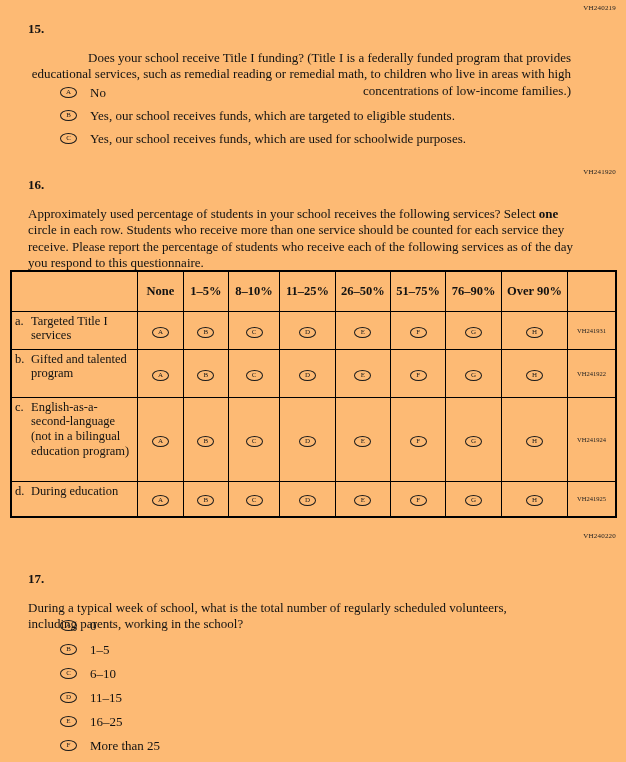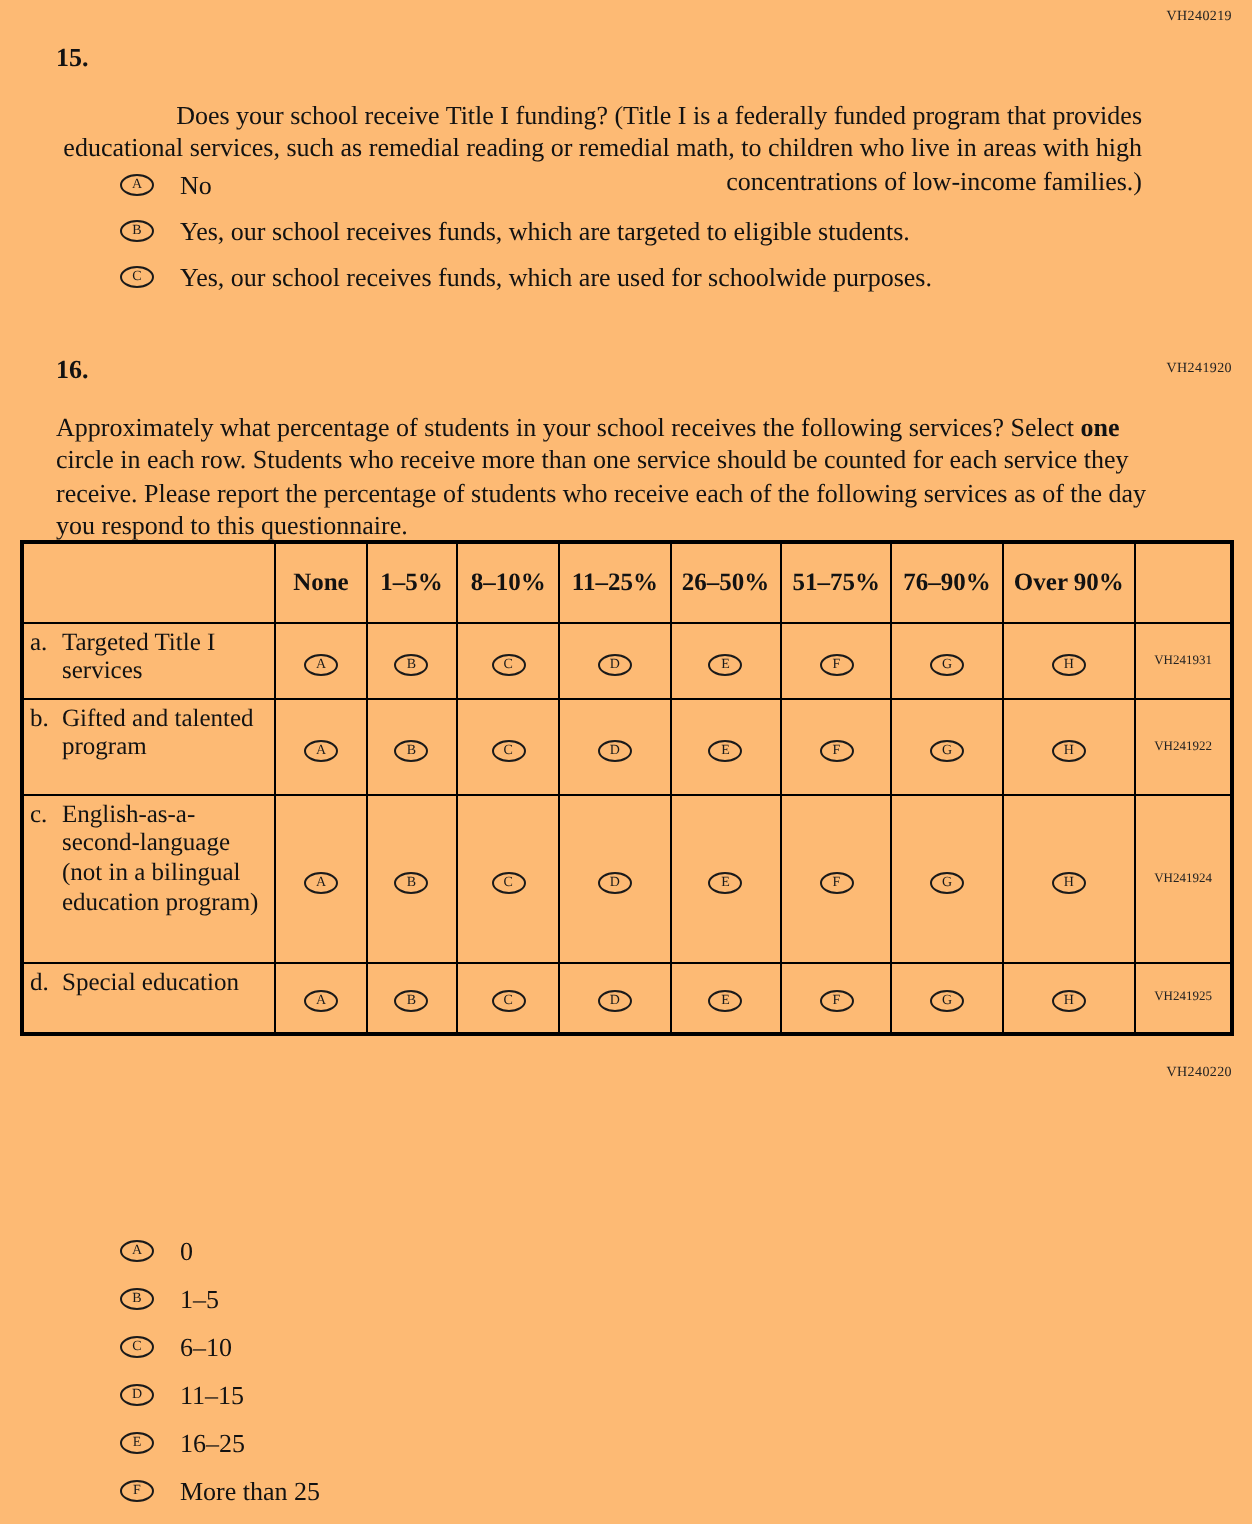--- a/index.html
+++ b/index.html
@@ -67,26 +67,26 @@
       <span>Yes, our school receives funds, which are targeted to eligible students.</span>
     </div>
     <div class="opt">
       <span class="bubble">
           <span class="bl">C</span>
         </span>
       <span>Yes, our school receives funds, which are used for schoolwide purposes.</span>
     </div>
   </div>
 
-  <div class="vcode" style="top:168px;margin-top:12px;">VH241920</div>
+  <div class="vcode" style="top:168px;">VH241920</div>
 
   <div class="q" style="left:28px; top:177px; width:582px;font-family:Liberation Serif, serif;">
     <span class="qnum">16.</span>
     <div class="qtext" style="max-width:550px;">
-      <span>Approximately what percentage of students in your school receives the following services? Select </span><b>one</b><span> circle in each row. Students who receive more than one service should be counted for each service they receive. Please report the percentage of students who receive each of the following services as of the day you respond to this questionnaire.</span>
+      <span>Approximately used percentage of students in your school receives the following services? Select </span><b>one</b><span> circle in each row. Students who receive more than one service should be counted for each service they receive. Please report the percentage of students who receive each of the following services as of the day you respond to this questionnaire.</span>
     </div>
   </div>
 
   <table class="svc-table">
     <colgroup>
       <col style="width:126px">
         <col style="width:45px">
         <col style="width:45px">
         <col style="width:51px">
         <col style="width:55px">
@@ -209,21 +209,21 @@
       <td class="bubble-cell"><span class="bubble">
               <span class="bl">H</span>
             </span></td>
       <td class="code-cell">VH241924</td>
     </tr>
 
     <tr style="height:36px;">
       <td class="label-cell">
         <div class="rl">
               <span class="rletter">d.</span>
-              <span class="rtext">Special education</span>
+              <span class="rtext">During education</span>
             </div>
       </td>
       <td class="bubble-cell"><span class="bubble">
               <span class="bl">A</span>
             </span></td>
       <td class="bubble-cell"><span class="bubble">
               <span class="bl">B</span>
             </span></td>
       <td class="bubble-cell"><span class="bubble">
               <span class="bl">C</span>
@@ -243,20 +243,24 @@
       <td class="bubble-cell"><span class="bubble">
               <span class="bl">H</span>
             </span></td>
       <td class="code-cell">VH241925</td>
     </tr>
   </tbody>
     </table>
 
   <div class="vcode" style="top:532px;">VH240220</div>
 
+  <div class="q" style="left:28px; top:571px; width:575px;">
+    <span class="qnum">17.</span>
+    <div class="qtext" style="max-width:520px;">During a typical week of school, what is the total number of regularly scheduled volunteers, including parents, working in the school?</div>
+  </div>
 
   <div class="opts" style="left:60px; top:619px; gap:11px;">
     <div class="opt">
       <span class="bubble">
           <span class="bl">A</span>
         </span>
       <span>0</span>
     </div>
     <div class="opt">
       <span class="bubble">

